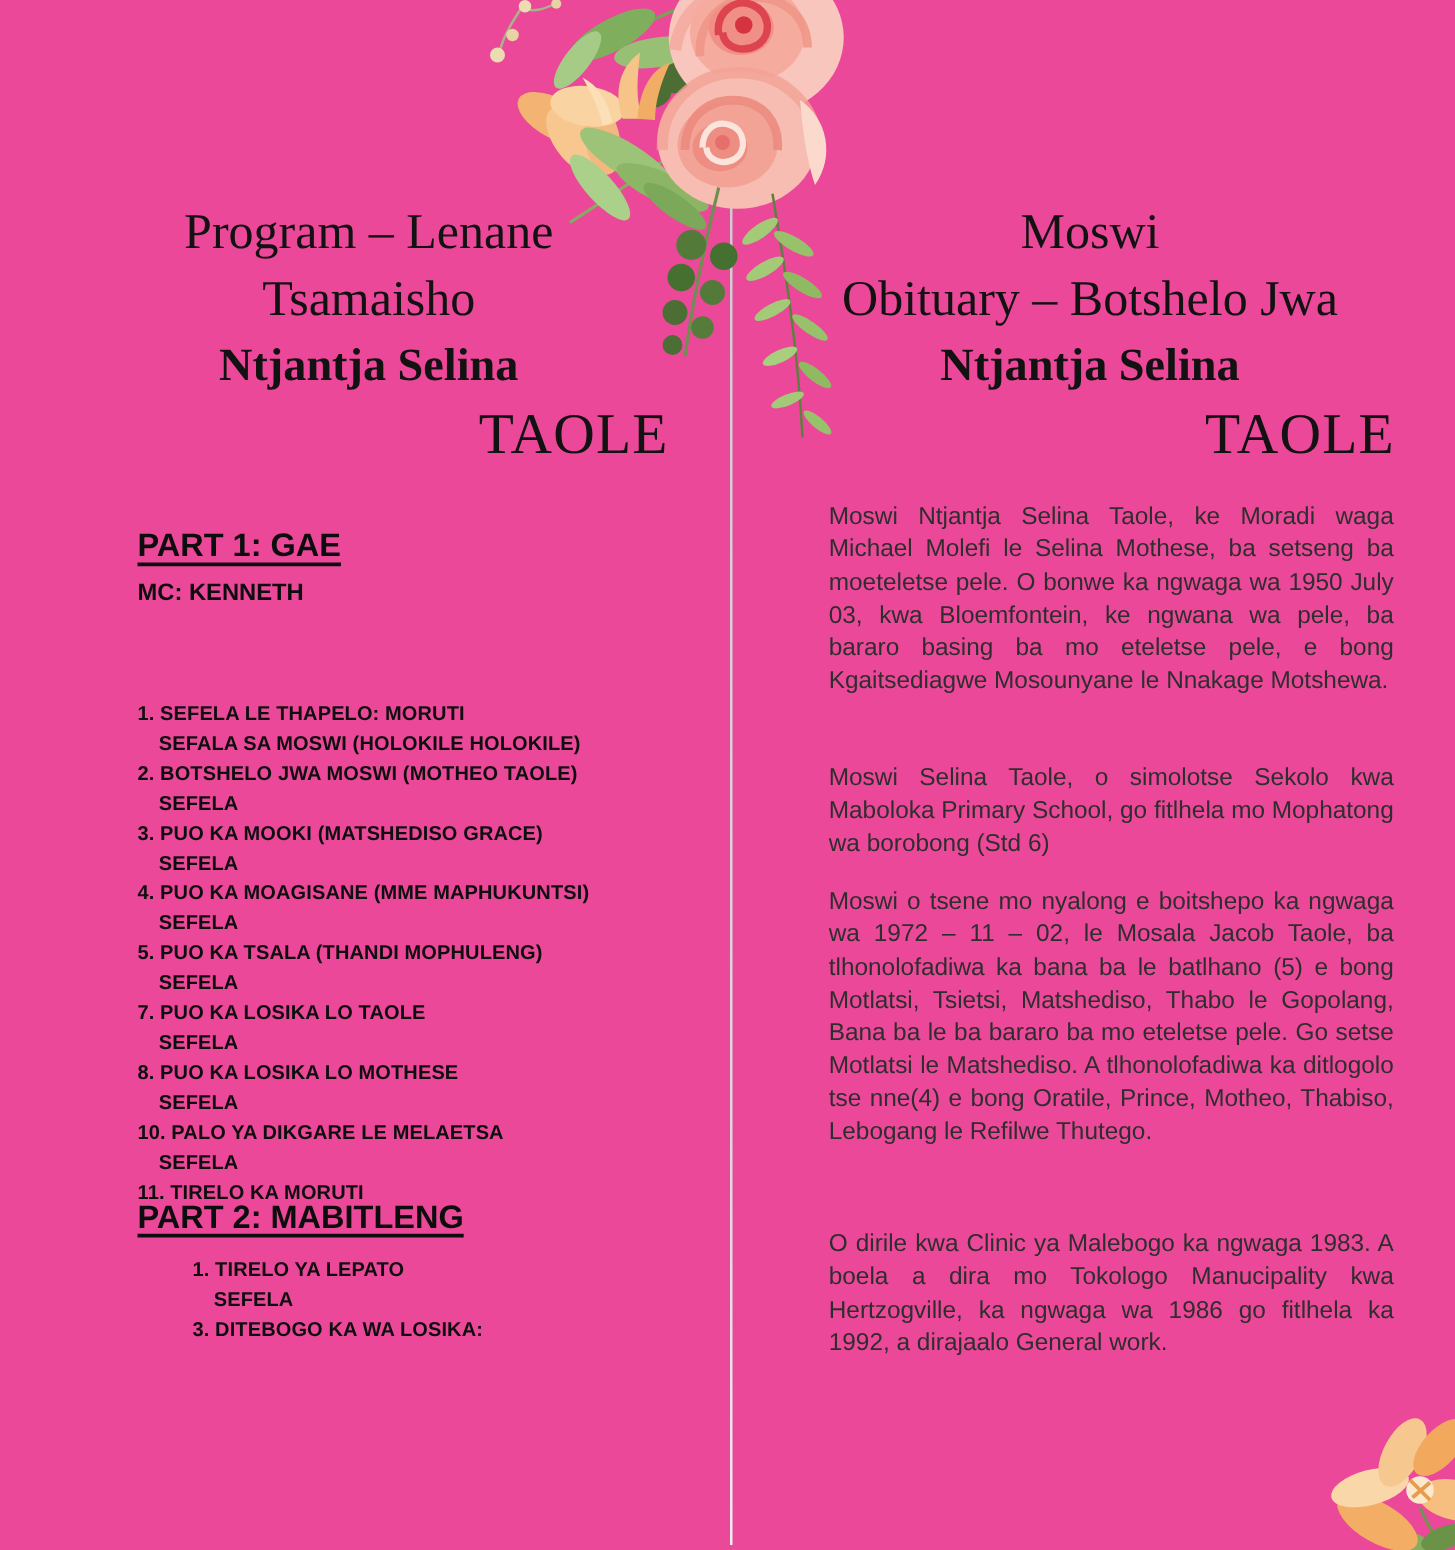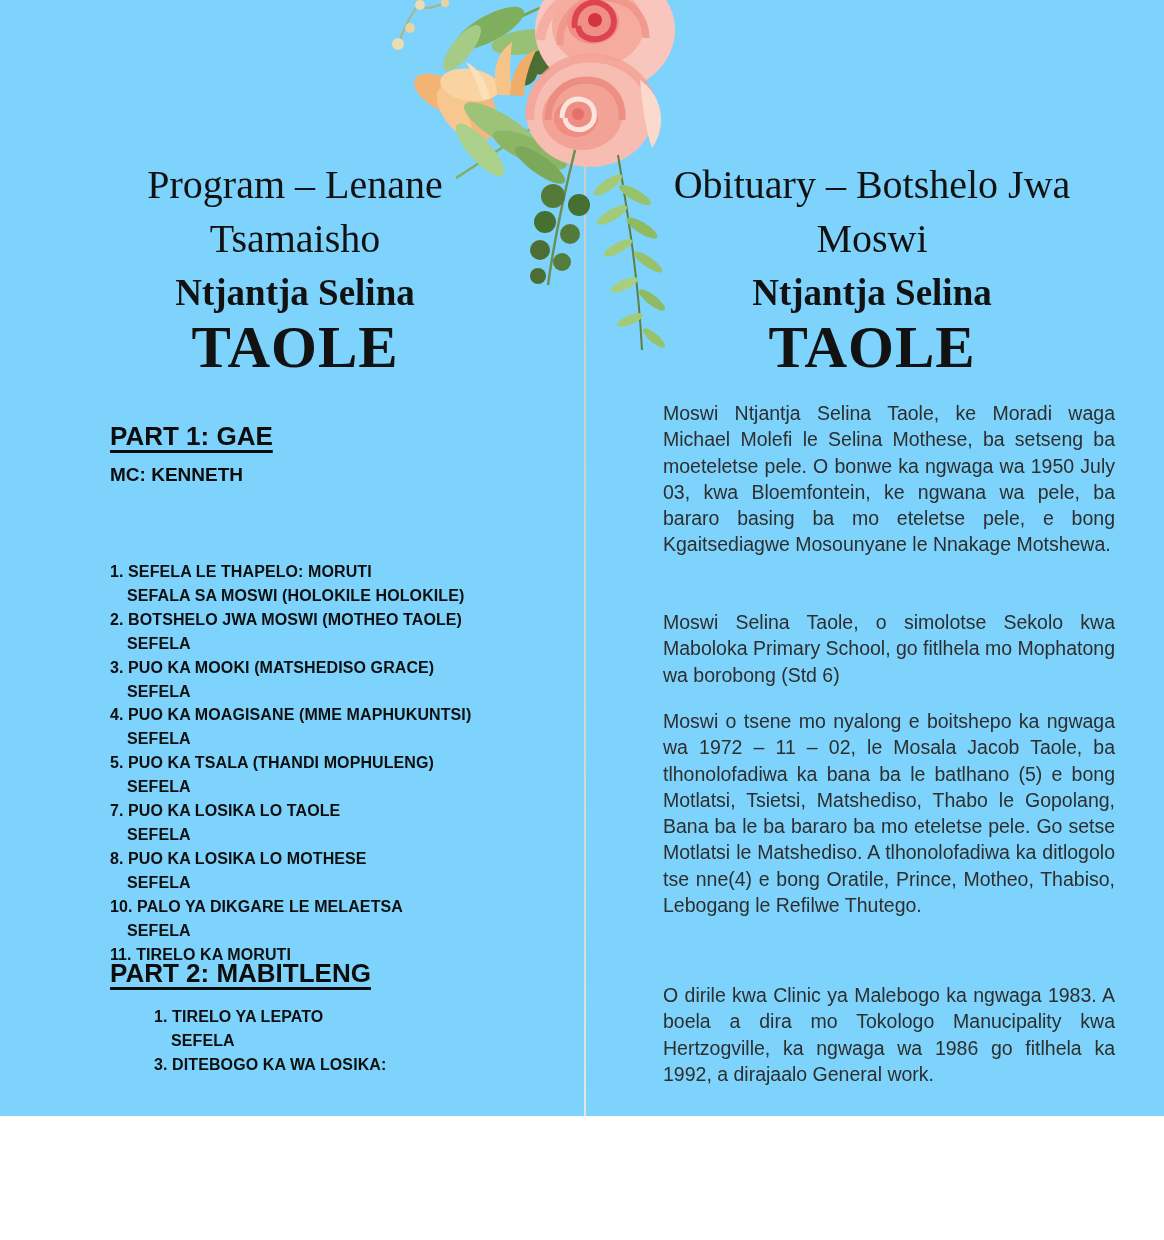--- a/index.html
+++ b/index.html
@@ -1,35 +1,35 @@
 <!DOCTYPE html>
 <html><head>
 <meta charset="utf-8">
 <style>
   html,body{margin:0;padding:0;background:#ffffff;}
   .page{
     position:relative;
-    width:1164px;height:1116px;
-    background:#7dd3fc;
+    width:1164px;height:1240px;
+    background:#ec4899;
     overflow:hidden;
     font-family:"Liberation Sans", sans-serif;
     color:#1c1c1c;
   }
   
   .divider{
     position:absolute;left:584px;top:158px;width:2px;height:1078px;
     background:linear-gradient(to bottom,#cccccc 0%,#d9d9d9 70%,#ececec 100%);
   }
   
   .col-title{position:absolute;top:158px;text-align:center;color:#121212;}
   .col-title.left{left:55px;width:480px;}
   .col-title.right{left:628px;width:488px;}
   .t-line{font-family:"Liberation Serif", serif;font-size:40px;line-height:54px;font-weight:400;}
   .t-name{font-family:"Liberation Serif", serif;font-size:37px;line-height:53px;font-weight:700;}
-  .t-surname{font-family:"Liberation Serif", serif;font-size:59px;line-height:56px;font-weight:700;letter-spacing:1px;}
+  .t-surname{font-family:"Liberation Serif", serif;font-size:46px;line-height:56px;font-weight:400;letter-spacing:1px;text-align:right;}
   
   .part-heading{
     position:absolute;left:110px;
     font-size:26px;font-weight:700;color:#0d0d0d;
     text-decoration:underline;text-decoration-thickness:3px;text-underline-offset:5px;
   }
   #part1-heading{top:399px;}
   #part2-heading{top:936px;}
   .mc-line{position:absolute;left:110px;top:464px;font-size:19px;font-weight:700;color:#0d0d0d;}
   .prog-list{position:absolute;left:110px;width:430px;font-size:16px;font-weight:700;line-height:23.9px;color:#0f0f0f;letter-spacing:0.1px;}
@@ -57,22 +57,22 @@
   <div class="divider"></div>
 
   <header class="col-title left">
     <div class="t-line">Program – Lenane</div>
     <div class="t-line">Tsamaisho</div>
     <div class="t-name">Ntjantja Selina</div>
     <div class="t-surname">TAOLE</div>
   </header>
 
   <header class="col-title right">
+    <div class="t-line">Moswi</div>
     <div class="t-line">Obituary – Botshelo Jwa</div>
-    <div class="t-line">Moswi</div>
     <div class="t-name">Ntjantja Selina</div>
     <div class="t-surname">TAOLE</div>
   </header>
 
   <h2 id="part1-heading" class="part-heading">PART 1: GAE</h2>
   <div class="mc-line">MC: KENNETH</div>
 
   <div id="part1-list" class="prog-list">
 
   <div class="list-line">1. SEFELA LE THAPELO: MORUTI</div>

